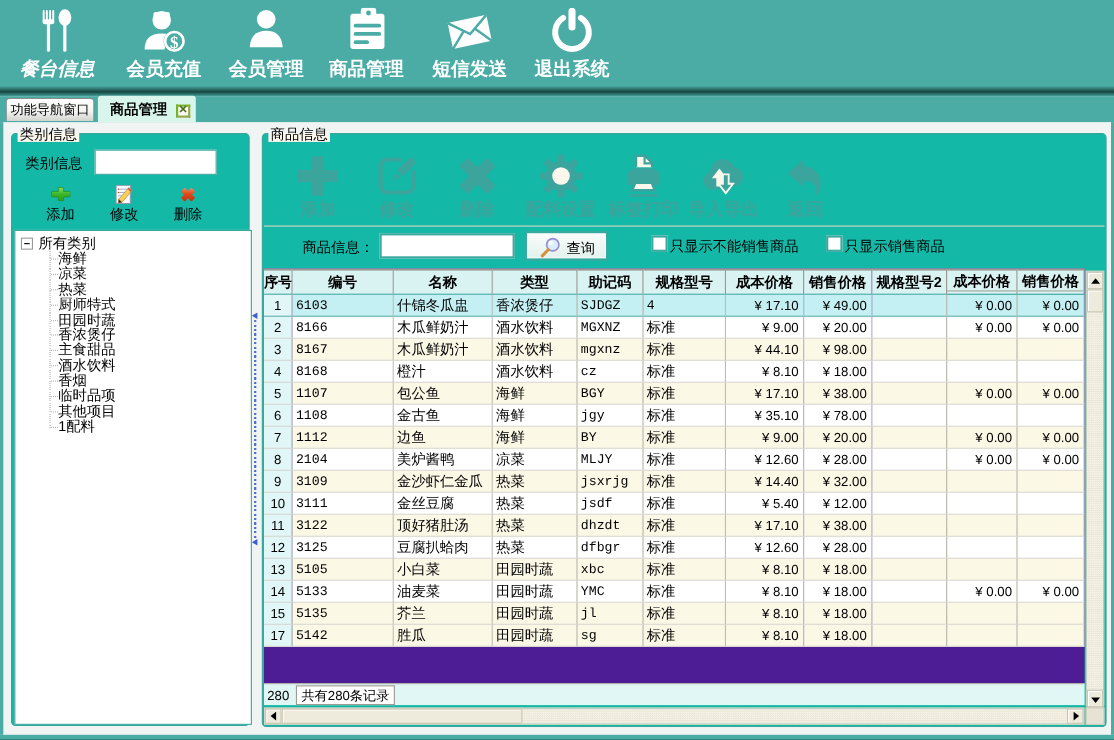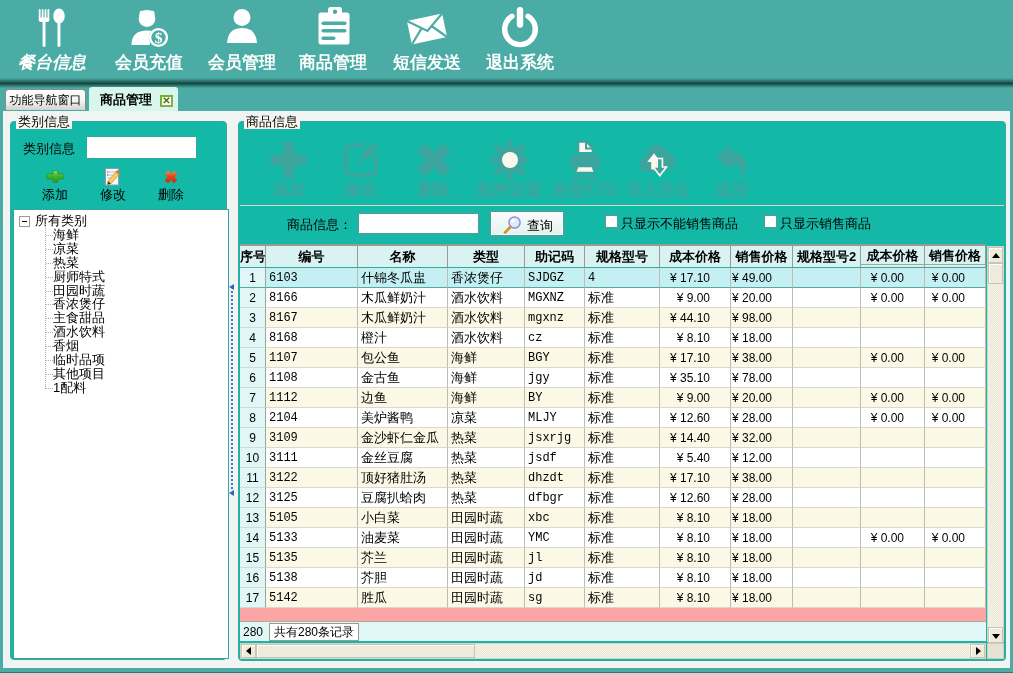--- a/index.html
+++ b/index.html
@@ -39,42 +39,42 @@
 #tkids { position:absolute; left:39px; top:18px; }
 .tchild { height:13.9px; line-height:13.9px; white-space:nowrap; position:relative; }
 .tchild:before { content:""; position:absolute; left:-7px; top:7px; width:7px; height:1px; background-image:repeating-linear-gradient(90deg,#b0b0b0 0 1px, transparent 1px 2px); }
 #tvline { position:absolute; left:31px; top:14px; height:166px; width:1px; background-image:repeating-linear-gradient(#b0b0b0 0 1px, transparent 1px 2px); }
 
 .ritem { position:absolute; top:135px; width:110px; text-align:center; color:#3BA49D; }
 .ritem .cap { position:absolute; top:45px; width:100%; font-size:16px; font-weight:bold; }
 .ritem svg { position:absolute; top:4px; left:50%; transform:translateX(-50%); }
 #rsep { position:absolute; left:240px; top:205px; width:764px; height:1px; background:#DAD6C7; }
 
-#srow { position:absolute; left:250px; top:206px; width:666px; height:38px; font-size:13px; color:#000;text-decoration:underline; }
+#srow { position:absolute; left:238px; top:206px; width:666px; height:38px; font-size:13px; color:#000;text-decoration:underline; }
 #srow .slbl { position:absolute; left:37px; top:10px; }
 #sinput { position:absolute; left:107px; top:6px; width:123px; height:23px; background:#fff; border:2px solid #3AA89E; }
 #sbtn { position:absolute; left:239px; top:4px; width:76px; height:27px; border:2px solid #3AA89E; background:linear-gradient(#FAFDFB,#E2F1EC); box-shadow:inset 0 0 0 1px #fff; font-size:14px; }
 #sbtn .bt { position:absolute; left:36px; top:5px; font-size:13px; }
 .cb { position:absolute; top:8px; width:15px; height:15px; background:#fff; border:2px solid #3AA89E; }
 .cblbl { position:absolute; top:9px; font-size:13px; }
 
-#tblwrap { position:absolute; left:240px; top:244px; width:746px; height:378px; overflow:hidden; background:#fca5a5; }
+#tblwrap { position:absolute; left:240px; top:244px; width:746px; height:378px; overflow:hidden; background:#4c1d95; }
 table { border-collapse:separate; border-spacing:0; table-layout:fixed; width:746px; font-size:13px; }
 th, td { overflow:hidden; white-space:nowrap; padding:1px 0 0 0; height:20px; border-right:1px solid #BDBDB3; border-bottom:1px solid #D9D9CF; }
 thead th { height:24px; background:#D9F2F2; border-top:2px solid #9a9a92; border-bottom:1px solid #35A79D; border-right:1px solid #9a9a92; font-size:13px; font-weight:bold; color:#000; }
 th.two { vertical-align:top; position:relative; }
 th.two .ln { position:absolute; left:0; top:17.5px; width:100%; height:1px; background:#a5a59b; }
 td.seq { background:#E1F6F7; text-align:center; font-size:12px; border-right:1px solid #9AA59F; color:#000; }
 tr.sel td { background:#C5F0F3; border-bottom-color:#53ABA4; }
 tr.odd td { background:#FBF8E6; }
 tr.even td { background:#FFFFFF; }
 tr.sel td.seq, tr.odd td.seq, tr.even td.seq { background:#E1F6F7; }
 td.mono { font-family:"Liberation Mono", monospace; font-size:12px; padding-left:3px; }
 td.cjk { padding-left:3px;margin-top:28px; }
-td.amt { font-size:12px; text-align:right; padding-right:20px; }
+td.amt { font-size:12px; text-align:right; padding-right:4px; }
 
 #footrow { position:absolute; left:240px; top:621px; width:746px; height:20px; background:#E0F7F6; font-size:12px; color:#000; border-top:1px solid #ABABA2; }
 #footrow .n { position:absolute; left:0; top:3px; width:26px; text-align:center; }
 #footrow .box { position:absolute; left:29px; top:1px; width:90px; height:18px; background:#fff; border:1px solid #9a9a92; line-height:17px; padding-left:4px; }
 #vscroll { position:absolute; left:987px; top:246px; width:17px; height:396px; background:repeating-conic-gradient(#F6F3E8 0% 25%, #EAE7D8 0% 50%) 0 0/2px 2px; border:1px solid #d8d4c4; }
 #hscroll { position:absolute; left:240px; top:643px; width:746px; height:16px; background:repeating-conic-gradient(#F6F3E8 0% 25%, #EAE7D8 0% 50%) 0 0/2px 2px; border:1px solid #d8d4c4; }
 .sbtn { position:absolute; background:#EFEBDC; border:1px solid #c9c5b4; box-shadow:inset 1px 1px 0 #fff; }
 .arr { position:absolute; width:0; height:0; }
 #vthumb { position:absolute; left:0px; top:16px; width:15px; height:21px; background:#EFEBDC; border:1px solid #c9c5b4; box-shadow:inset 1px 1px 0 #fff; }
 #hthumb { position:absolute; left:15px; top:0px; width:219px; height:14px; background:#EFEBDC; border:1px solid #c9c5b4; box-shadow:inset 1px 1px 0 #fff; }
@@ -537,33 +537,20 @@
           <td class="cjk">芥兰</td>
           <td class="cjk">田园时蔬</td>
           <td class="mono">jl</td>
           <td class="cjk">标准</td>
           <td class="amt">¥ 8.10</td>
           <td class="amt">¥ 18.00</td>
           <td></td>
           <td></td>
           <td></td>
         </tr>
-<tr class="even">
-          <td class="seq">16</td>
-          <td class="mono">5138</td>
-          <td class="cjk">芥胆</td>
-          <td class="cjk">田园时蔬</td>
-          <td class="mono">jd</td>
-          <td class="cjk">标准</td>
-          <td class="amt">¥ 8.10</td>
-          <td class="amt">¥ 18.00</td>
-          <td></td>
-          <td></td>
-          <td></td>
-        </tr>
 <tr class="odd">
           <td class="seq">17</td>
           <td class="mono">5142</td>
           <td class="cjk">胜瓜</td>
           <td class="cjk">田园时蔬</td>
           <td class="mono">sg</td>
           <td class="cjk">标准</td>
           <td class="amt">¥ 8.10</td>
           <td class="amt">¥ 18.00</td>
           <td></td>

